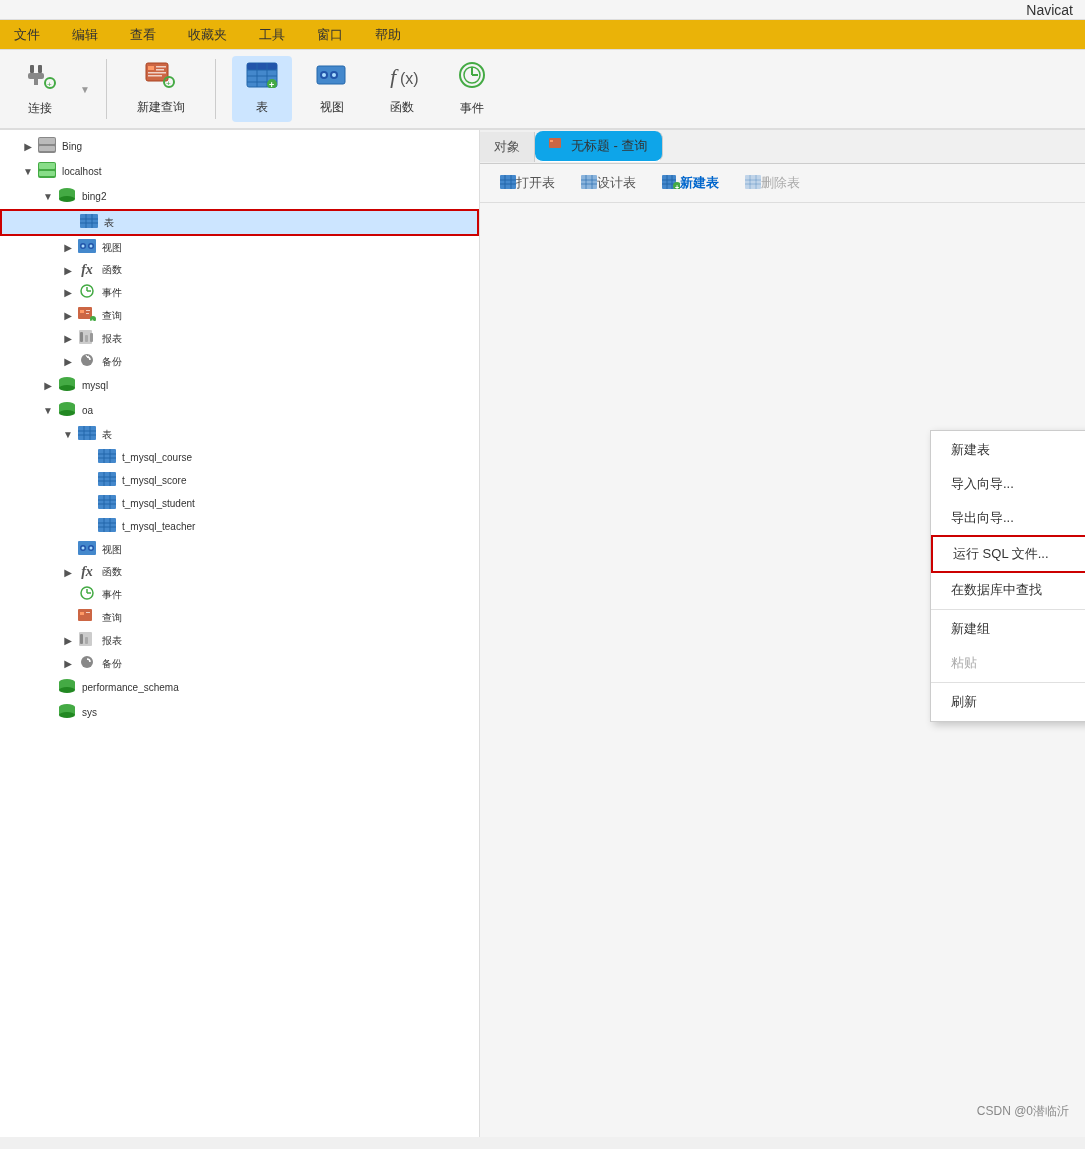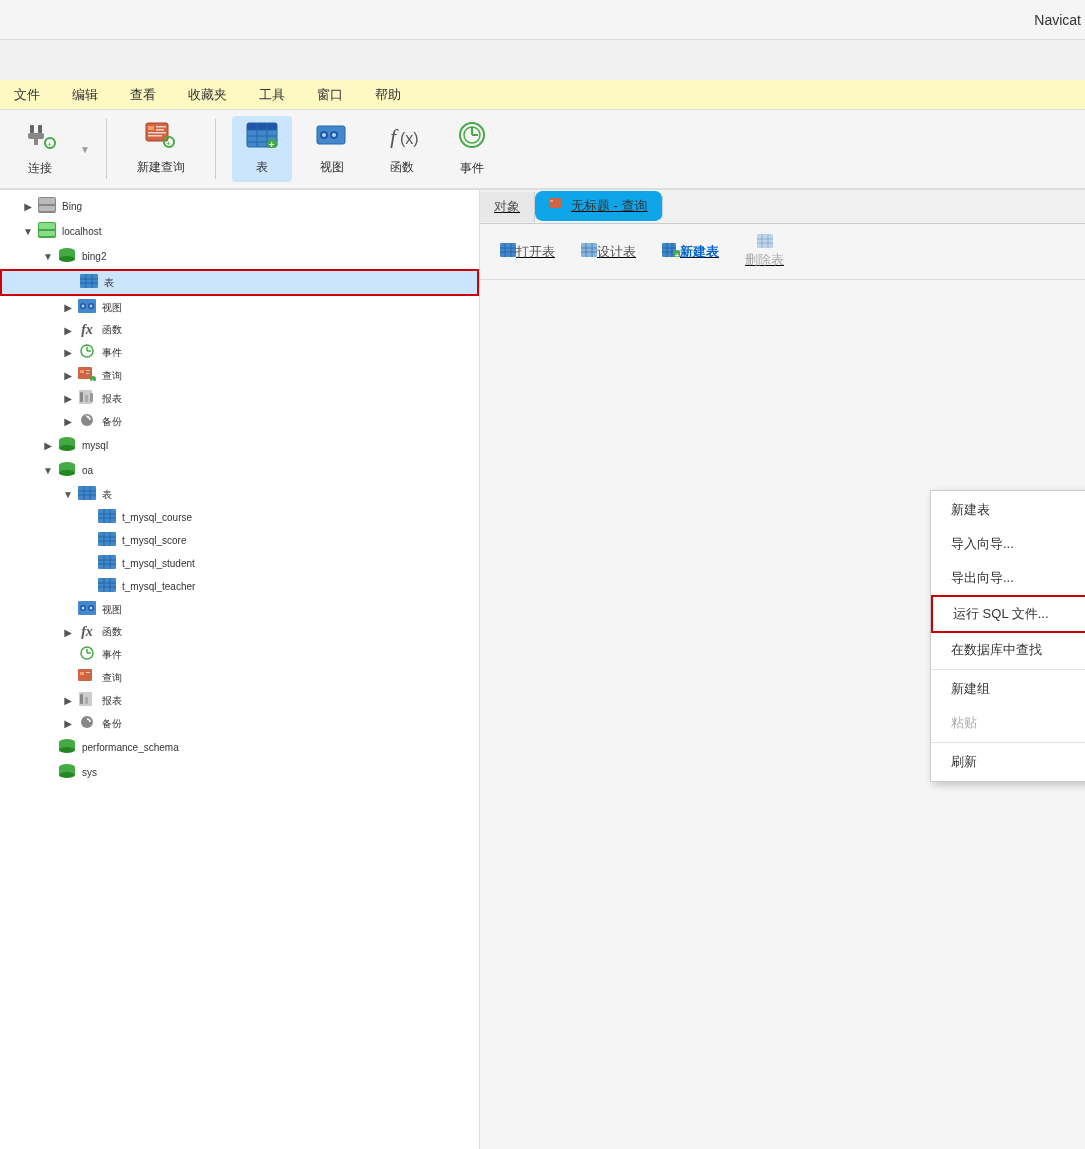--- a/index.html
+++ b/index.html
@@ -8,42 +8,41 @@
       font-size: 14px;
       background: #f0f0f0;
       width: 1085px;
       min-height: 1149px;
       overflow: hidden;
     }
 
     
     .title-bar {
       background: #f5f5f5;
-      height: 40px;
+      height: 20px;
       display: flex;
       align-items: center;
       justify-content: flex-end;
-      padding-right: 4px;
+      padding-right: 12px;
       border-bottom: 1px solid #ddd;
     }
     .title-bar-text {
       font-size: 14px;
       color: #333;
     }
 
     
     .menu-bar {
-      background: #fef9c3;
+      background: #eab308;
       height: 30px;
       display: flex;
       align-items: center;
       padding: 0 8px;
       border-bottom: 1px solid #ddd;
       gap: 20px;
-      margin-top: 40px;
     }
     .menu-item {
       font-size: 13px;
       color: #333;
       cursor: pointer;
       padding: 2px 6px;
     }
 
     
     .toolbar {
@@ -95,21 +94,20 @@
       background: #ffffff;
       border-right: 1px solid #ddd;
       overflow-y: auto;
     }
 
     
     .right-panel {
       flex: 1;
       background: #f5f5f5;
       position: relative;
-      text-decoration: underline;
     }
 
     
     .tab-bar {
       display: flex;
       align-items: center;
       background: #f0f0f0;
       border-bottom: 1px solid #ccc;
       height: 34px;
     }
@@ -146,21 +144,21 @@
       padding: 4px 10px;
       font-size: 13px;
       cursor: pointer;
       color: #555;
       border-radius: 3px;
     }
     .action-btn.highlight {
       color: #0066cc;
       font-weight: bold;
     }
-    .action-btn.disabled { color: #aaa; flex-direction: column; }
+    .action-btn.disabled { color: #aaa; }
 
     
     .tree-container {
       padding: 4px 0;
     }
     .tree-item {
       display: flex;
       align-items: center;
       padding: 3px 0;
       cursor: pointer;

